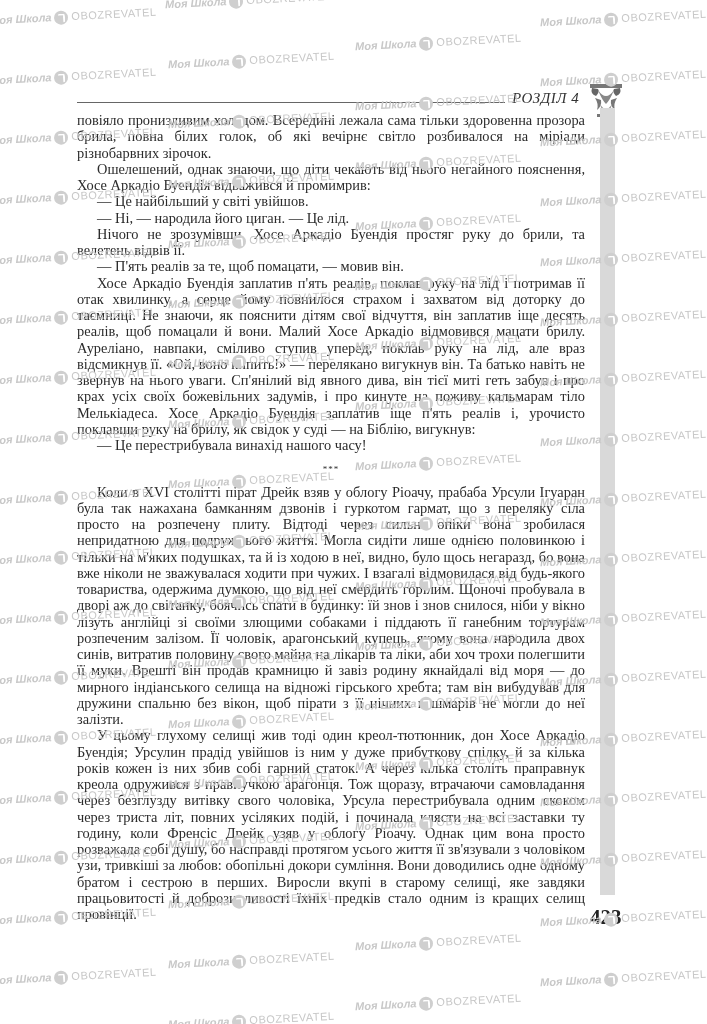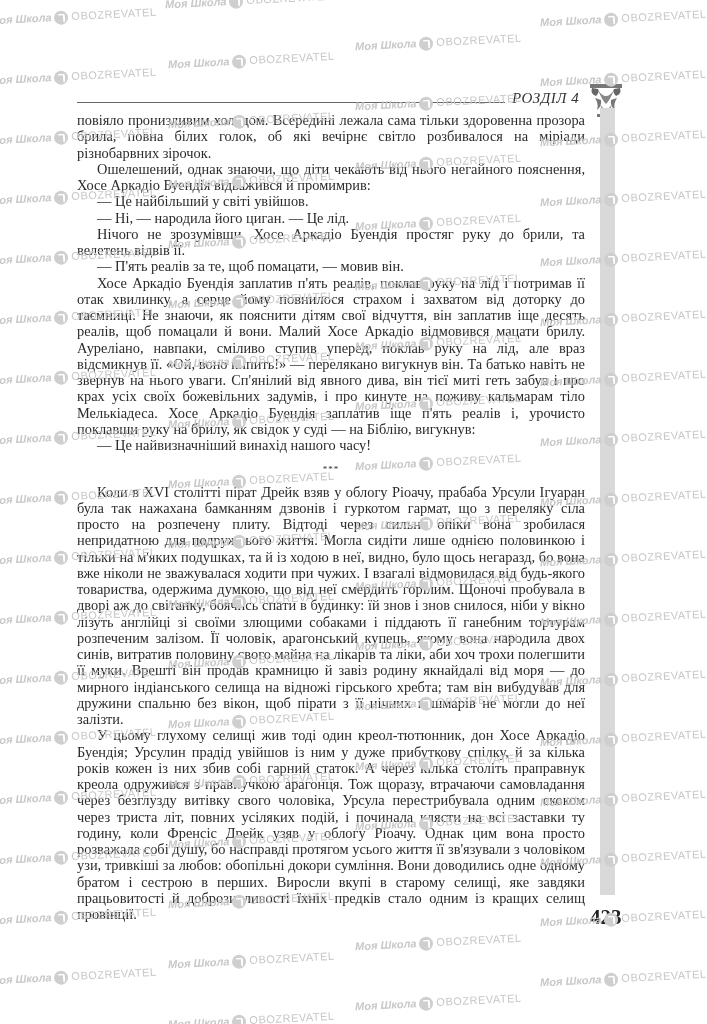--- a/index.html
+++ b/index.html
@@ -46,21 +46,21 @@
 <div class="side-bar"></div>
 
 <div class="text-body">
   <p class="noindent">повіяло пронизливим холодом. Всередині лежала сама тільки здоровенна прозора брила, повна білих голок, об які вечірнє світло розбивалося на міріади різнобарвних зірочок.</p>
   <p>Ошелешений, однак знаючи, що діти чекають від нього негайного пояснення, Хосе Аркадіо Буендія відважився й промимрив:</p>
   <p>— Це найбільший у світі увійшов.</p>
   <p>— Ні, — народила його циган. — Це лід.</p>
   <p>Нічого не зрозумівши, Хосе Аркадіо Буендія простяг руку до брили, та велетень відвів її.</p>
   <p>— П'ять реалів за те, щоб помацати, — мовив він.</p>
   <p>Хосе Аркадіо Буендія заплатив п'ять реалів, поклав руку на лід і потримав її отак хвилинку, а серце йому повнилося страхом і захватом від доторку до таємниці. Не знаючи, як пояснити дітям свої відчуття, він заплатив іще десять реалів, щоб помацали й вони. Малий Хосе Аркадіо відмовився мацати брилу. Ауреліано, навпаки, сміливо ступив уперед, поклав руку на лід, але враз відсмикнув її. «Ой, воно кипить!» — перелякано вигукнув він. Та батько навіть не звернув на нього уваги. Сп'янілий від явного дива, він тієї миті геть забув і про крах усіх своїх божевільних задумів, і про кинуте на поживу кальмарам тіло Мелькіадеса. Хосе Аркадіо Буендія заплатив іще п'ять реалів і, урочисто поклавши руку на брилу, як свідок у суді — на Біблію, вигукнув:</p>
-  <p>— Це найвизначніший винахід нашого часу!</p>
+  <p>— Це перестрибувала винахід нашого часу!</p>
   <p class="sep">***</p>
   <p>Коли в XVI столітті пірат Дрейк взяв у облогу Ріоачу, прабаба Урсули Ігуаран була так нажахана бамканням дзвонів і гуркотом гармат, що з переляку сіла просто на розпечену плиту. Відтоді через сильні опіки вона зробилася непридатною для подружнього життя. Могла сидіти лише однією половинкою і тільки на м'яких подушках, та й із ходою в неї, видно, було щось негаразд, бо вона вже ніколи не зважувалася ходити при чужих. І взагалі відмовилася від будь-якого товариства, одержима думкою, що від неї смердить горілим. Щоночі пробувала в дворі аж до світанку, боячись спати в будинку: їй знов і знов снилося, ніби у вікно лізуть англійці зі своїми злющими собаками і піддають її ганебним тортурам розпеченим залізом. Її чоловік, арагонський купець, якому вона народила двох синів, витратив половину свого майна на лікарів та ліки, аби хоч трохи полегшити її муки. Врешті він продав крамницю й завіз родину якнайдалі від моря — до мирного індіанського селища на відножі гірського хребта; там він вибудував для дружини спальню без вікон, щоб пірати з її нічних кошмарів не могли до неї залізти.</p>
   <p>У цьому глухому селищі жив тоді один креол-тютюнник, дон Хосе Аркадіо Буендія; Урсулин прадід увійшов із ним у дуже прибуткову спілку, й за кілька років кожен із них збив собі гарний статок. А через кілька століть праправнук креола одружився з правнучкою арагонця. Тож щоразу, втрачаючи самовладання через безглузду витівку свого чоловіка, Урсула перестрибувала одним скоком через триста літ, повних усіляких подій, і починала клясти на всі заставки ту годину, коли Френсіс Дрейк узяв у облогу Ріоачу. Однак цим вона просто розважала собі душу, бо насправді протягом усього життя її зв'язували з чоловіком узи, тривкіші за любов: обопільні докори сумління. Вони доводились одне одному братом і сестрою в перших. Виросли вкупі в старому селищі, яке завдяки працьовитості й доброзичливості їхніх предків стало одним із кращих селищ провінції.</p>
 </div>
 
 <div class="page-number">423</div>
 
 <div class="watermark" style="left:-10px;top:10px;"><span class="wm-school">Моя Школа</span><span class="wm-logo"></span><span class="wm-brand">OBOZREVATEL</span></div>
 <div class="watermark" style="left:165px;top:-6px;"><span class="wm-school">Моя Школа</span><span class="wm-logo"></span><span class="wm-brand">OBOZREVATEL</span></div>
 <div class="watermark" style="left:540px;top:12px;"><span class="wm-school">Моя Школа</span><span class="wm-logo"></span><span class="wm-brand">OBOZREVATEL</span></div>

